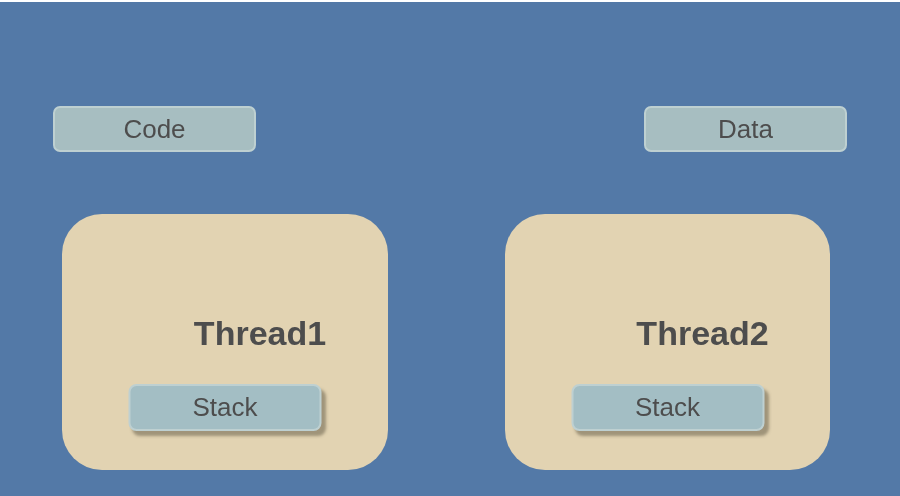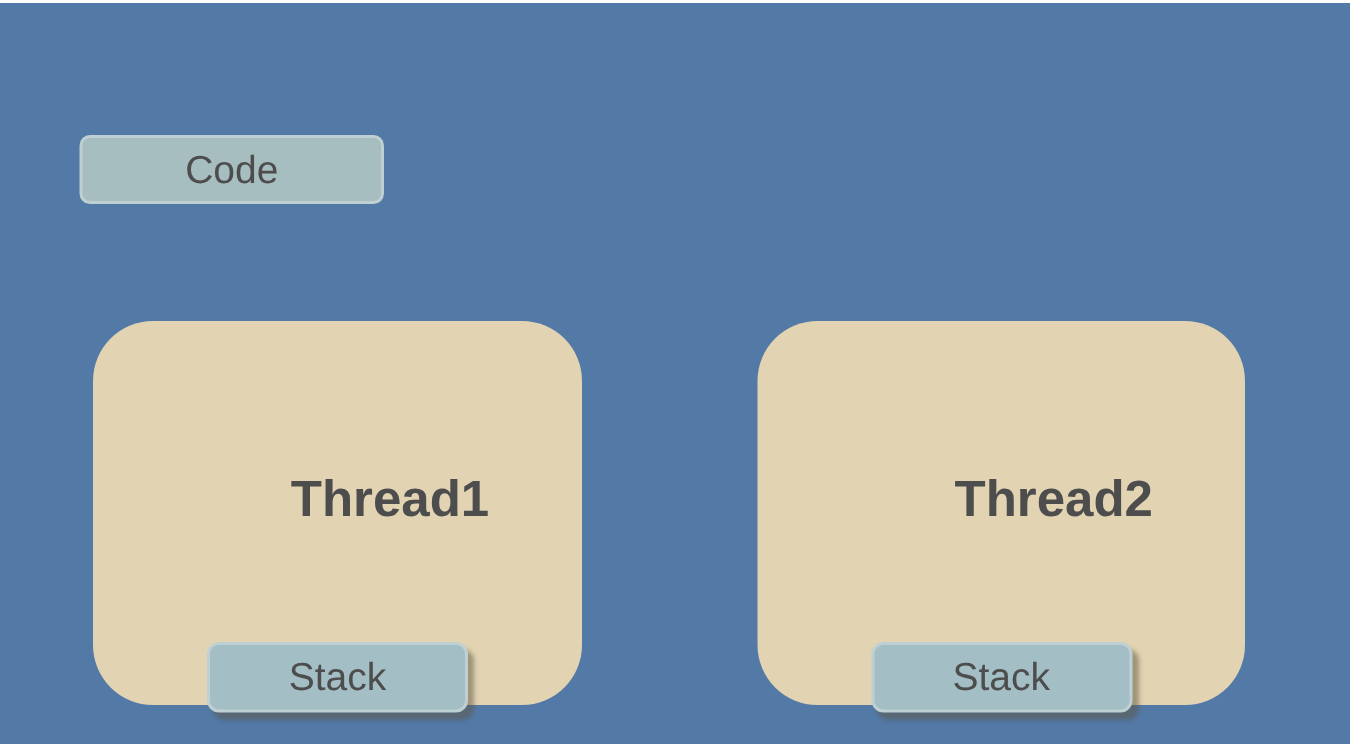--- a/index.html
+++ b/index.html
@@ -15,21 +15,21 @@
     width:900px;height:494px;
     background:var(--background,#5379a7);
   }
   .title{
     position:absolute;left:0;top:24px;width:100%;
     text-align:center;
     font-size:30px;font-weight:600;letter-spacing:0.5px;
     color:var(--title-text,#f4f4f4);
   }
   .segment-row{
-    position:absolute;left:53px;top:88px;width:794px;height:46px;
+    position:absolute;left:53px;top:104px;width:794px;height:46px;
     display:flex;justify-content:space-between;
   }
   .segment{
     box-sizing:border-box;
     width:203px;height:46px;
     background:var(--segment-fill,#a7bec1);
     border:2px solid var(--segment-border,#bed0d1);
     border-radius:7px;
     display:flex;align-items:center;justify-content:center;
     font-size:26px;font-weight:400;
@@ -45,40 +45,40 @@
   .thread-label{
     position:absolute;left:0;top:100px;width:100%;
     text-align:center;
     font-size:34px;font-weight:600;
     color:var(--label-text,#4d4d4d);
     padding-left:35px;
   }
   .stack-chip{
     box-sizing:border-box;
     position:absolute;left:50%;top:170px;transform:translateX(-50%);
-    width:174px;height:47px;
+    width:193px;height:47px;
     background:var(--stack-fill,#a3bec4);
     border:2px solid var(--segment-border,#bed0d1);
     border-radius:8px;
     box-shadow:4px 5px 3px rgba(94,86,66,0.5);
     display:flex;align-items:center;justify-content:center;
     font-size:26px;font-weight:400;
     color:var(--label-text,#4d4d4d);
-    margin-top:44px;
   }
 </style>
 </head>
 <body>
 
 <div class="page">
   <div class="canvas">
 
 
     <div class="segment-row">
       <div class="segment">Code</div>
+      <div class="segment">Data</div>
     </div>
 
     <div class="thread t1">
       <div class="thread-label">Thread1</div>
       <div class="stack-chip">Stack</div>
     </div>
 
     <div class="thread t2">
       <div class="thread-label">Thread2</div>
       <div class="stack-chip">Stack</div>

